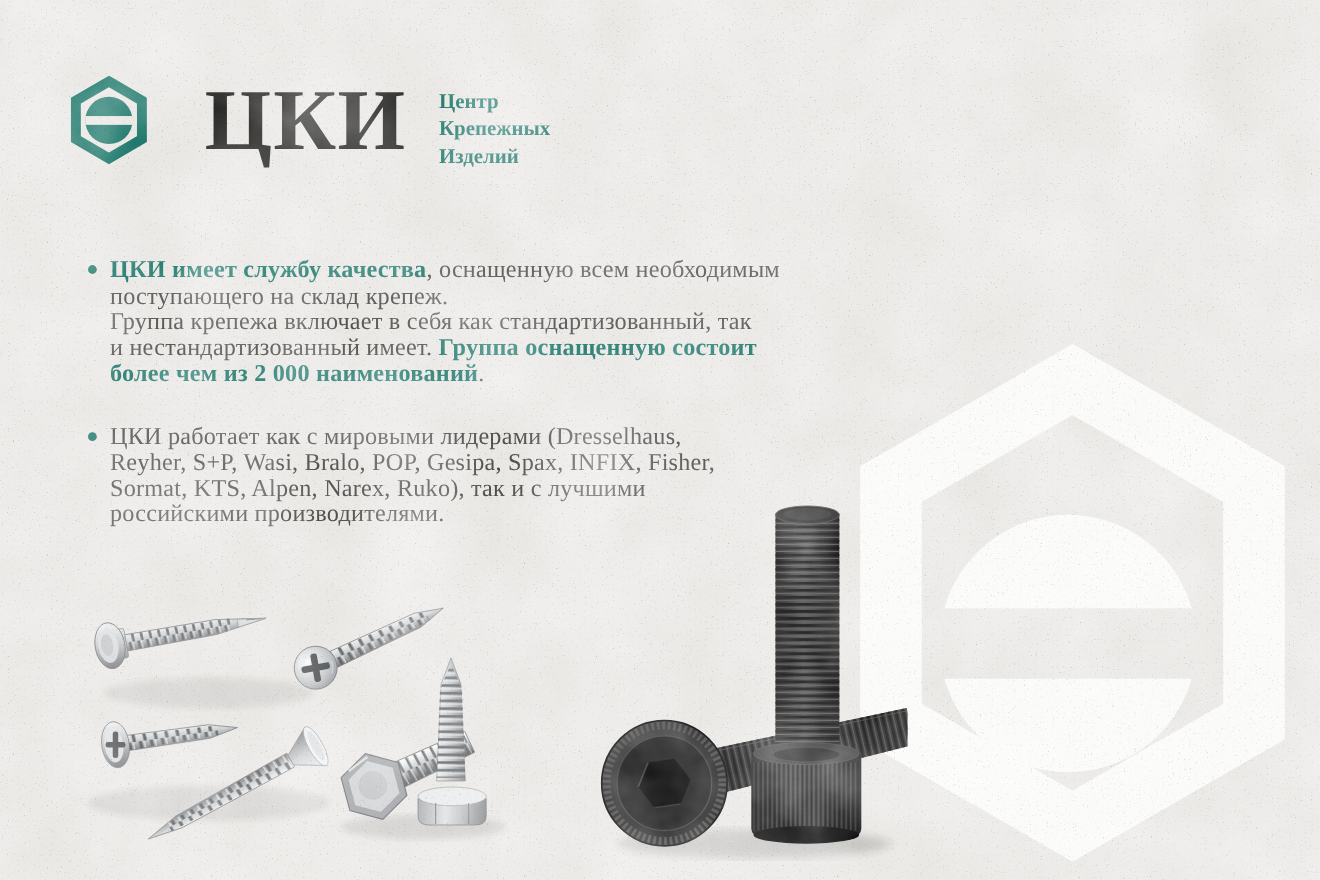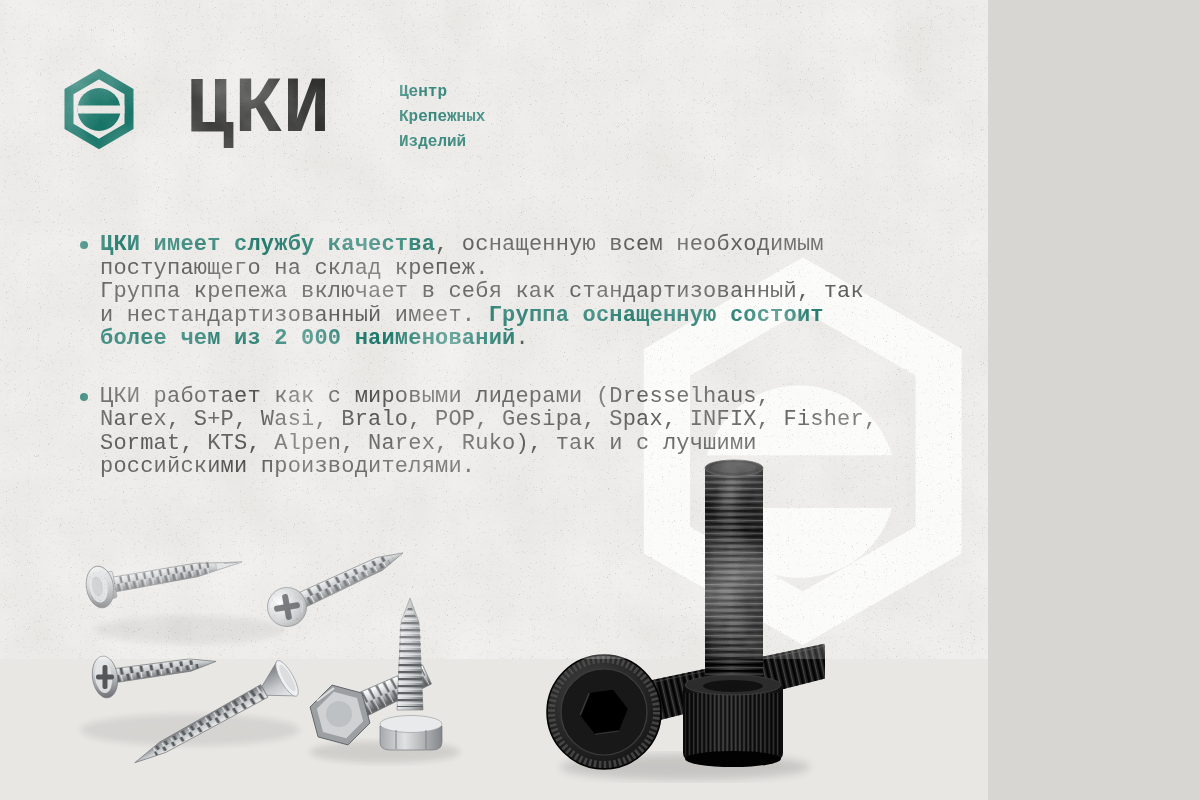--- a/index.html
+++ b/index.html
@@ -1,30 +1,30 @@
 <!DOCTYPE html>
 <html style="--bg: #e9e7e4; --ink: #1d1d1b; --text: #4a4a48; --accent: #177467; --wm: #fafaf8;"><head>
 <meta charset="utf-8">
 <style>
   html,body{margin:0;padding:0;background:#d8d6d3;}
   .page{
-    position:relative;width:988px;height:800px;overflow:hidden;
+    position:relative;width:1200px;height:800px;overflow:hidden;
     background:var(--bg,#e9e7e4);
-    font-family:Liberation Mono, monospace;
+    font-family:Liberation Serif, serif;
   }
   
   .logo-svg{position:absolute;left:63px;top:68px;width:72px;height:82px;z-index:3;}
   .brand-name{
     position:absolute;left:186px;top:70px;z-index:3;
     font-size:79px;line-height:80px;font-weight:bold;letter-spacing:1px;
     color:var(--ink,#1d1d1b);
   }
   .brand-tagline{
     position:absolute;left:399px;top:80px;z-index:3;
-    font-size:16px;line-height:25px;font-weight:bold;
+    font-size:19px;line-height:25px;font-weight:bold;
     color:var(--accent,#177467);
   }
   
   .bullets{position:absolute;left:80px;top:233px;width:560px;z-index:3;}
   .bullet{display:flex;margin-bottom:34px;}
   .bullet .dot{
     flex:none;width:8px;height:8px;border-radius:50%;
     background:var(--accent,#177467);margin:8px 12px 0 0;
   }
   .bullet-text{
@@ -75,21 +75,21 @@
           <div class="line"><span>поступающего на склад крепеж.</span></div>
           <div class="line"><span>Группа крепежа включает в себя как стандартизованный, так</span></div>
           <div class="line"><span>и нестандартизованный имеет. </span><span class="hl">Группа оснащенную состоит</span></div>
           <div class="line"><span class="hl">более чем из 2 000 наименований</span><span>.</span></div>
         </div>
       </div>
       <div class="bullet">
         <span class="dot"></span>
         <div class="bullet-text">
           <div class="line"><span>ЦКИ работает как с мировыми лидерами (Dresselhaus,</span></div>
-          <div class="line"><span>Narex, S+P, Wasi, Bralo, POP, Gesipa, Spax, INFIX, Fisher,</span></div>
+          <div class="line"><span>Reyher, S+P, Wasi, Bralo, POP, Gesipa, Spax, INFIX, Fisher,</span></div>
           <div class="line"><span>Sormat, KTS, Alpen, Narex, Ruko), так и с лучшими</span></div>
           <div class="line"><span>российскими производителями.</span></div>
         </div>
       </div>
     </div>
 
   <svg class="screws-svg" viewBox="0 0 450 270" aria-hidden="true">
     <defs>
       <linearGradient id="gmN" gradientUnits="userSpaceOnUse" x1="0" y1="-9" x2="0" y2="9">
         <stop offset="0" stop-color="#f6f7f7"></stop>

